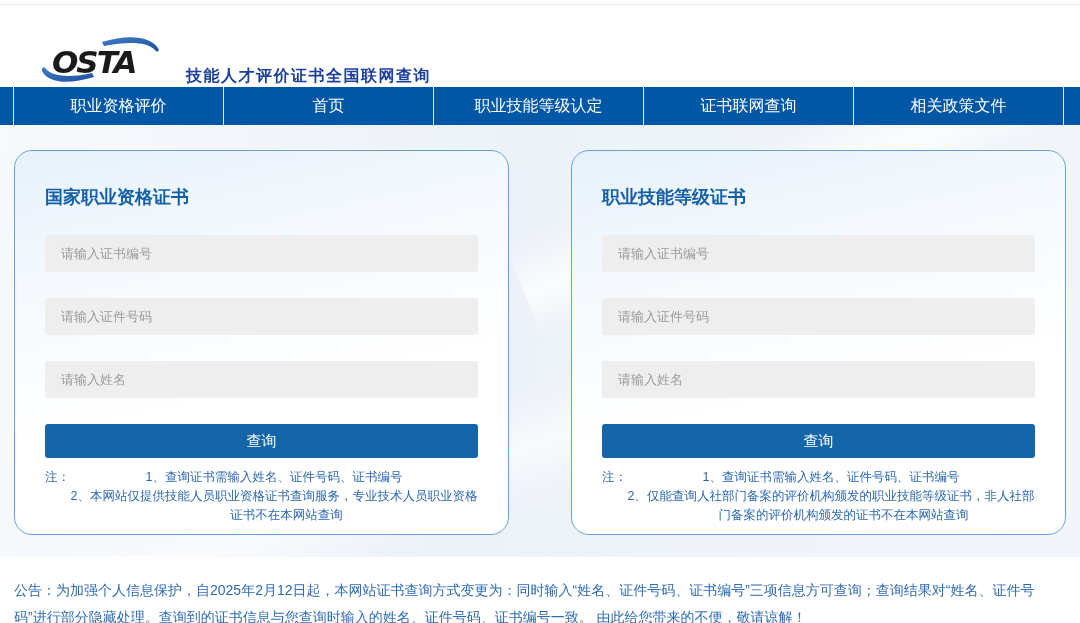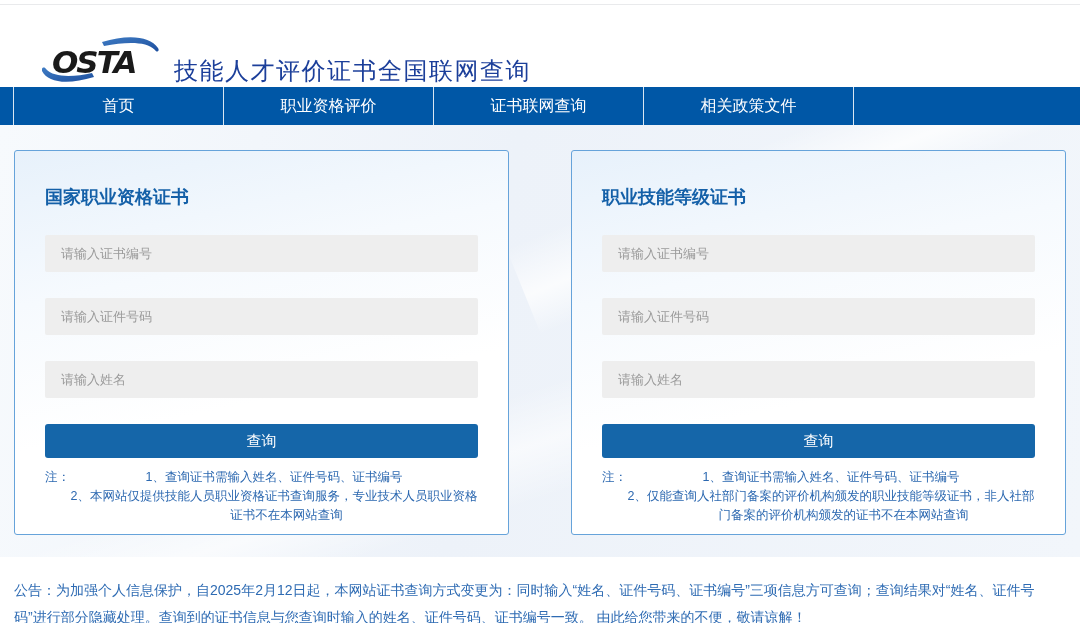--- a/index.html
+++ b/index.html
@@ -5,41 +5,41 @@
   * { margin:0; padding:0; box-sizing:border-box; }
   html,body { width:1080px; height:623px; background:#ffffff; overflow:hidden;
     font-family:"Liberation Sans","DejaVu Sans",sans-serif; }
 
   
   .topline { height:5px; background:#ffffff; border-bottom:1px solid #e9eaec; }
 
   
   .header { height:82px; background:#ffffff; display:flex; align-items:flex-end; padding-left:42px; }
   .logo { width:118px; height:54px; flex:none; }
-  .site-title { font-size:24px; font-weight:normal; color:#1c3f9a; letter-spacing:1.5px; margin-left:14px; margin-top:2px; }
+  .site-title { font-size:16px; font-weight:bold; color:#1c3f9a; letter-spacing:1.5px; margin-left:26px; margin-top:2px; }
 
   
   .nav { height:38px; background:#0057a6; display:flex; }
   .nav-spacer-left { width:13px; flex:none; }
   .nav-inner { display:flex; width:1050px; flex:none; border-left:1px solid rgba(255,255,255,.85); }
   .nav-item { width:210px; flex:none; border-right:1px solid rgba(255,255,255,.85);
     color:#ffffff; font-size:16px; text-align:center; line-height:37px; cursor:pointer; }
   .nav-fill { flex:1; }
 
   
   .main { position:relative; height:432px; overflow:hidden;
     background:linear-gradient(100deg,#f7fafd 0%,#edf2f9 45%,#f2f6fb 100%); }
   .swoosh { position:absolute; pointer-events:none; }
   .swoosh-a { width:700px; height:260px; right:-120px; top:-90px; transform:rotate(-22deg);
     background:linear-gradient(180deg,rgba(255,255,255,0) 30%,rgba(255,255,255,.75) 50%,rgba(255,255,255,0) 66%); }
   .swoosh-b { width:800px; height:300px; left:-180px; bottom:-140px; transform:rotate(-18deg);
     background:linear-gradient(180deg,rgba(255,255,255,0) 32%,rgba(255,255,255,.6) 50%,rgba(255,255,255,0) 68%); }
 
   .cards { position:relative; display:flex; gap:62px; padding:25px 14px 0; }
-  .card { flex:1; height:385px; border:1px solid #66a3da; border-radius:3px;
+  .card { flex:1; height:385px; border:1px solid #66a3da; border-radius:18px;
     background:linear-gradient(168deg,#e7f1fb 0%,#f6fafe 32%,#ffffff 62%);
     padding:34px 30px 16px; }
   .card-title { font-size:18px; font-weight:bold; color:#1460a8; margin-bottom:26px; }
   .field { display:block; width:100%; height:37px; background:#eeeeee; border:none; border-radius:2px;
     margin-bottom:26px; padding:0 16px; font-size:13px; color:#6d28d9;
     font-family:"Liberation Sans","DejaVu Sans",sans-serif; }
   .field::placeholder { color:#9a9a9a; opacity:1; }
   .query-btn { display:block; width:100%; height:34px; background:#1566a9; color:#ffffff;
     border:none; border-radius:3px; font-size:15px; cursor:pointer; margin-top:15px;
     font-family:"Liberation Sans","DejaVu Sans",sans-serif; }
@@ -68,22 +68,23 @@
     <path d="M 60 9 C 86 1 108 3 116 15 C 118 18 115 20 113 17 C 104 8 84 9 62 13 Z" fill="url(#sw)"></path>
     <path d="M 52 44 C 26 52 6 50 0 38 C -1 35 2 33 4 36 C 12 45 32 44 50 40 Z" fill="url(#sw)"></path>
     <text x="10" y="40" font-size="31" font-weight="bold" font-style="italic" font-family="'DejaVu Sans',sans-serif" letter-spacing="-2" fill="#1a1a1a">OSTA</text>
   </svg>
   <div class="site-title">技能人才评价证书全国联网查询</div>
 </div>
 
 <div class="nav">
   <div class="nav-spacer-left"></div>
   <div class="nav-inner">
+    <div class="nav-item">职业资格评价</div>
     <div class="nav-item">首页</div>
-    <div class="nav-item">职业资格评价</div>
+    <div class="nav-item">职业技能等级认定</div>
     <div class="nav-item">证书联网查询</div>
     <div class="nav-item">相关政策文件</div>
   </div>
   <div class="nav-fill"></div>
 </div>
 
 <div class="main">
   <div class="swoosh swoosh-a"></div>
   <div class="swoosh swoosh-b"></div>
 

